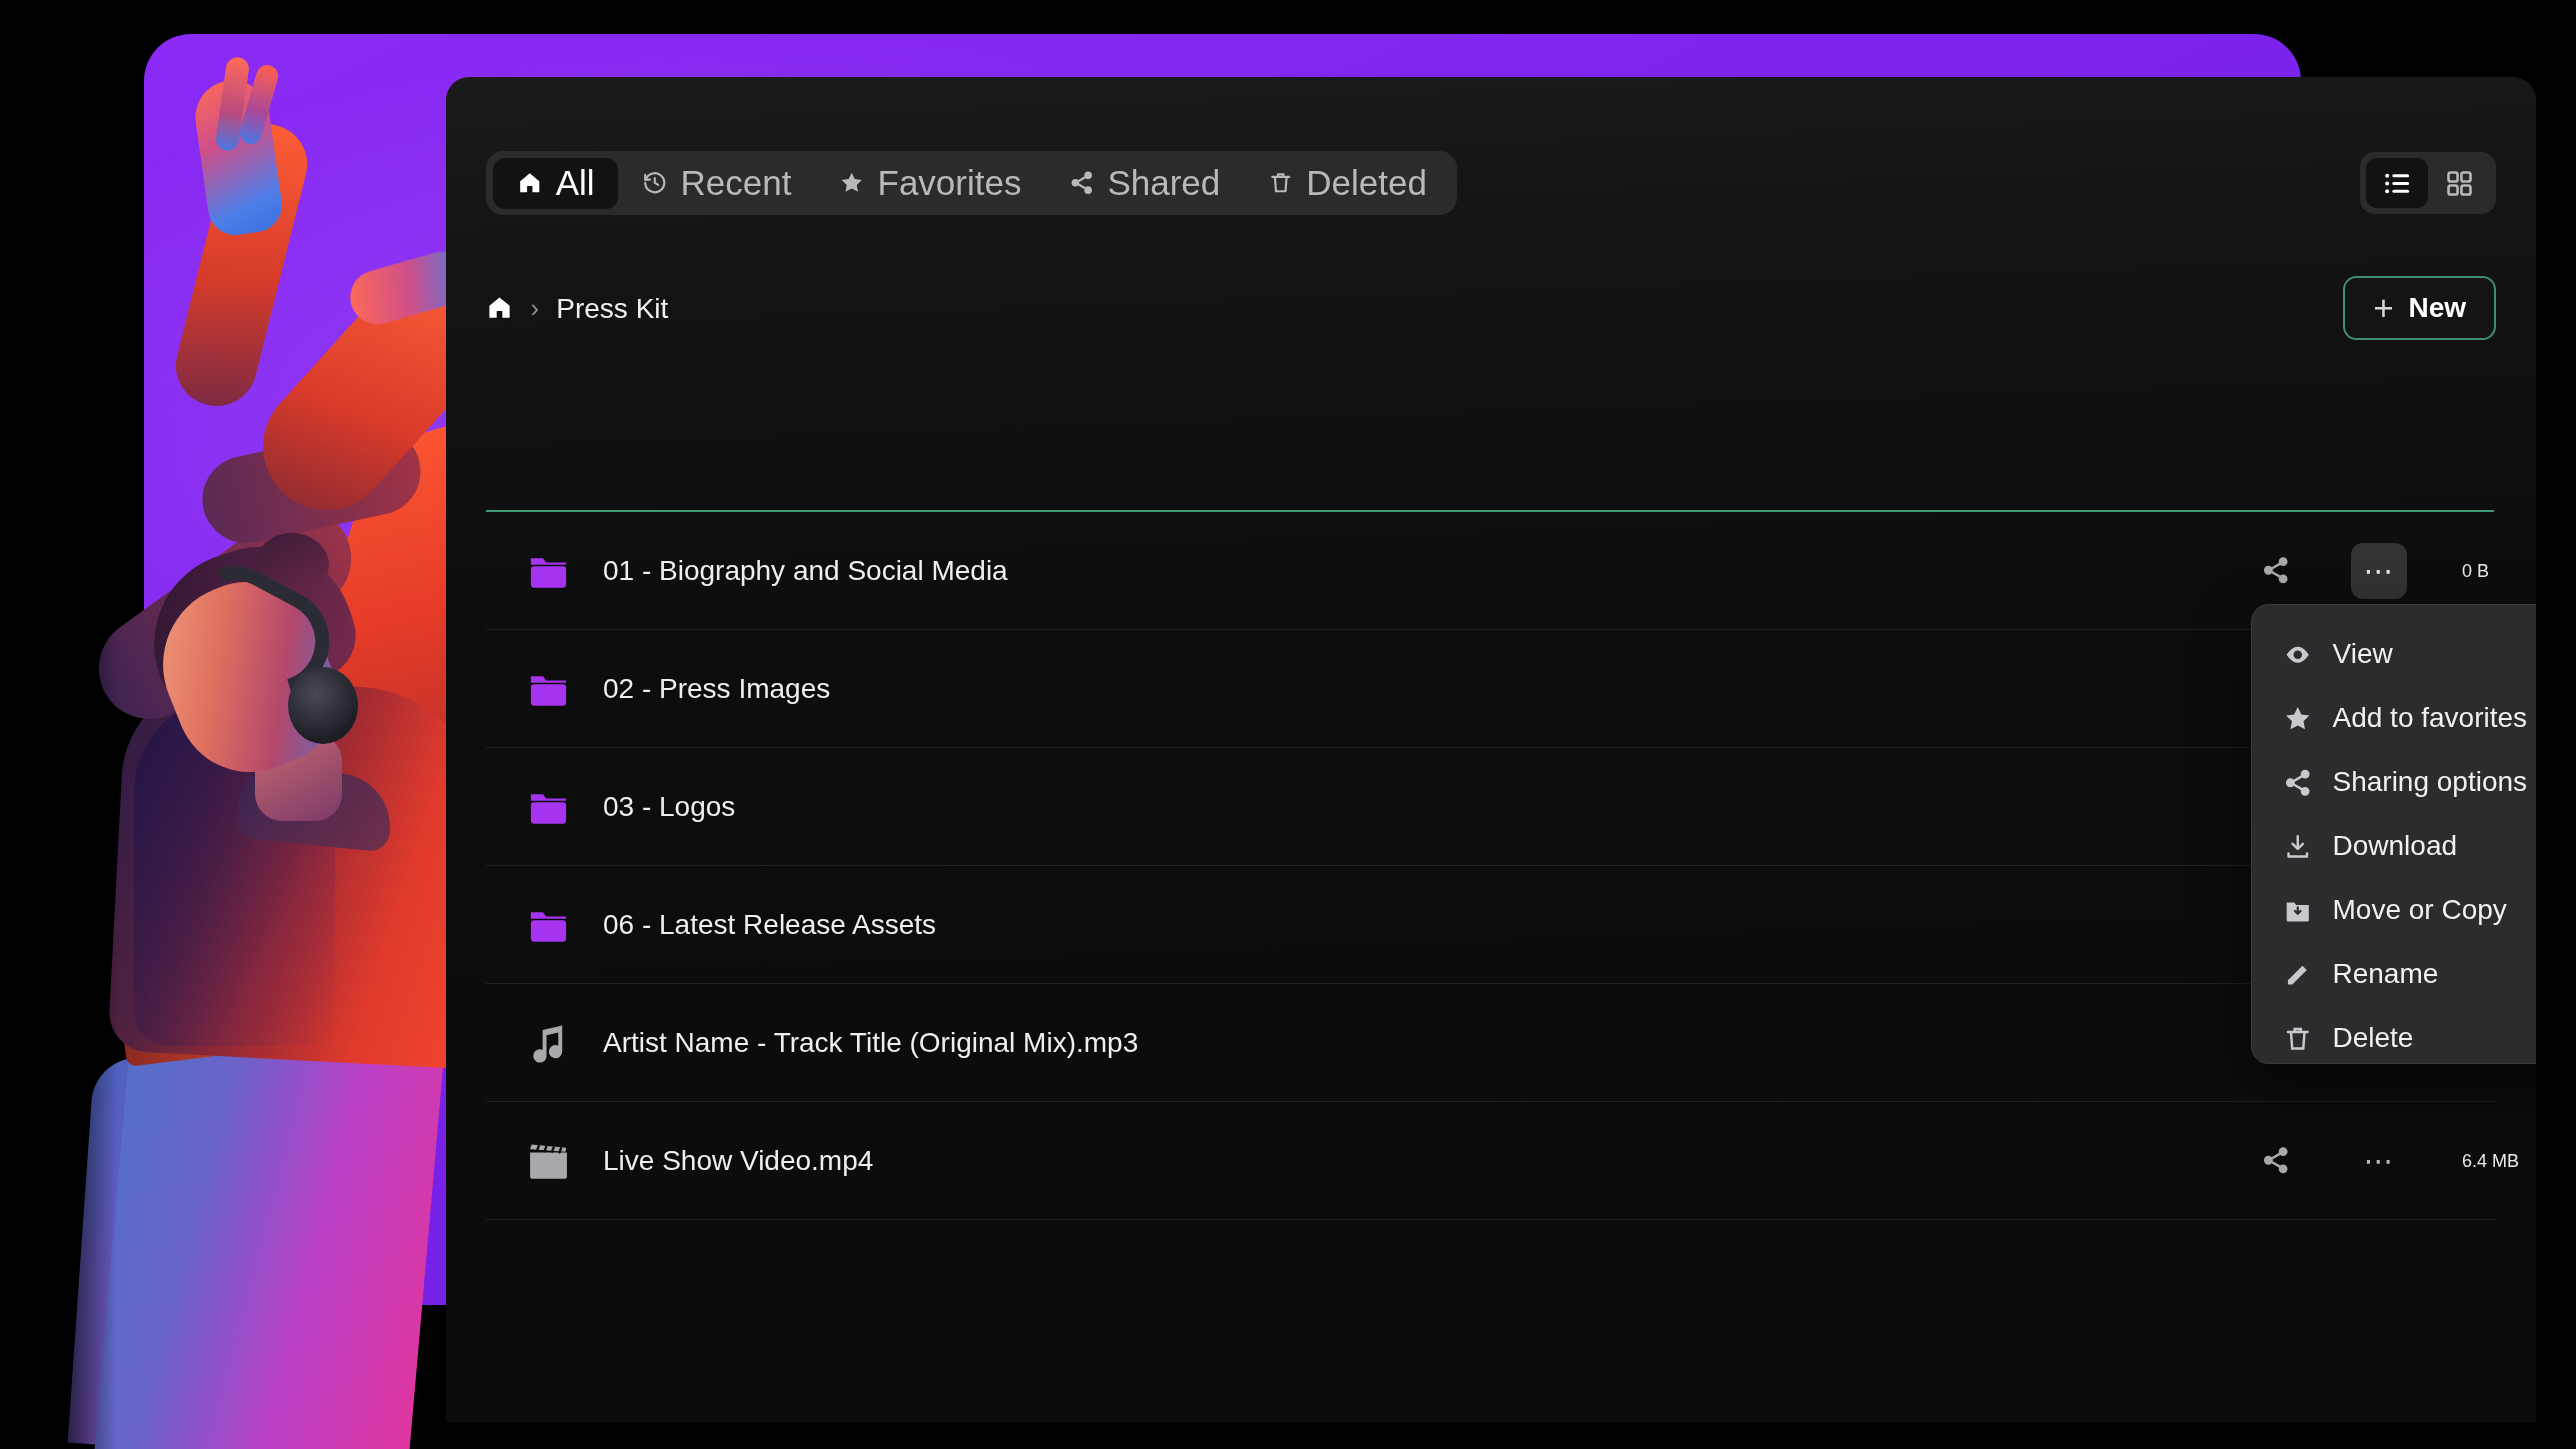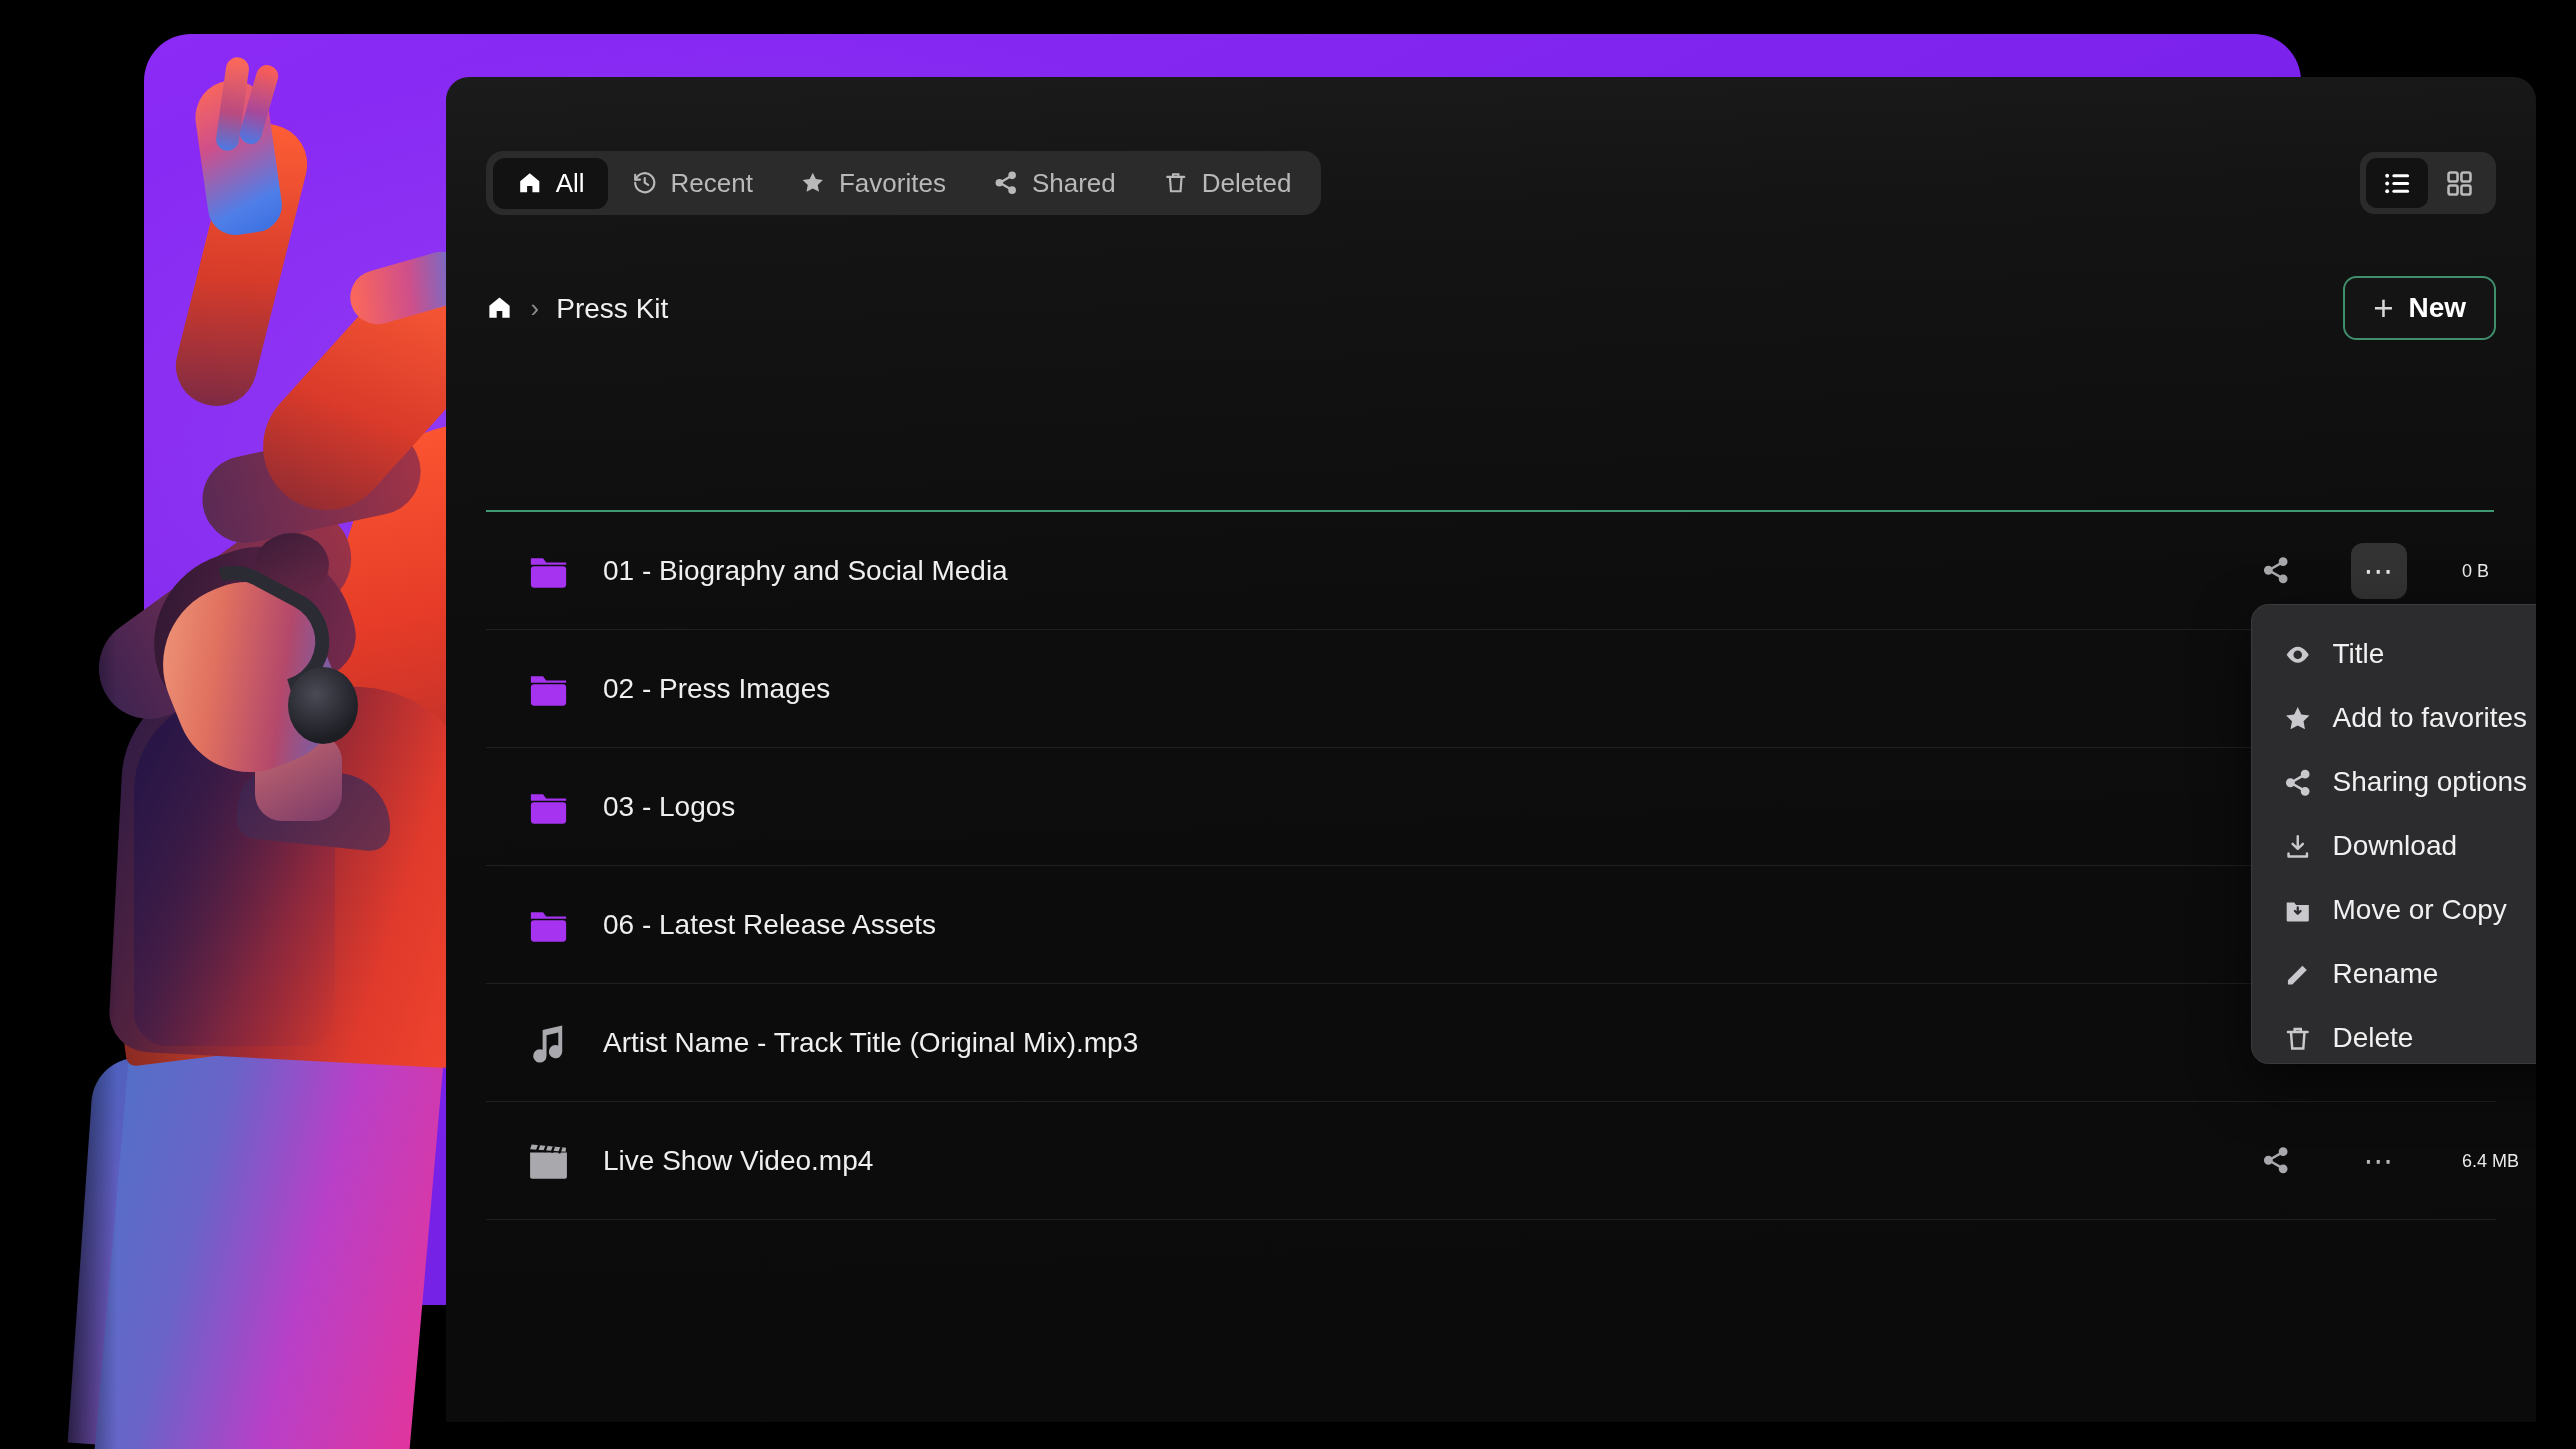--- a/index.html
+++ b/index.html
@@ -185,21 +185,21 @@
   .tabs{
     position:absolute; left:0; top:0;
     display:flex; align-items:center; gap:0px;
     background:#2b2b2b; border-radius:17.4px; padding:6.7px;
     height:64px;
   }
   .tab{
     display:flex; align-items:center; gap:12px;
     padding:0 23px; height:51px;
     border-radius:12px;
-    color:#b9b9b9; font-size:26px; white-space:nowrap;
+    color:#b9b9b9; font-size:35px; white-space:nowrap;
     cursor:pointer;
   }
   .tab.active{ background:#121212; color:#ffffff; }
   .tab .ico{ display:inline-flex; width:28px; height:28px; align-items:center; justify-content:center; }
   .tab .ico svg{ width:25.5px; height:25.5px; }
 
   .viewtoggle{
     position:absolute; right:0; top:1.3px;
     display:flex; align-items:center;
     background:#2b2b2b; border-radius:14.8px; padding:6px;
@@ -538,21 +538,21 @@
       </div>
 
     <div class="ctxmenu" id="ctxmenu">
         <div class="mi">
           <span class="mico">
             <svg viewBox="0 0 24 24" fill="#c9c9cd">
               <path d="M12 5.5C6.8 5.5 3 12 3 12s3.8 6.5 9 6.5 9-6.5 9-6.5-3.8-6.5-9-6.5zm0 10a3.5 3.5 0 1 1 0-7 3.5 3.5 0 0 1 0 7z"></path>
               <circle cx="12" cy="12" r="1.7" fill="#2c2c2e"></circle>
             </svg>
           </span>
-          <span>Title</span>
+          <span>View</span>
         </div>
         <div class="mi">
           <span class="mico">
             <svg viewBox="0 0 24 24" fill="#c9c9cd">
               <path d="M12 2.5l2.9 6 6.6.9-4.8 4.6 1.2 6.5L12 17.4 6.1 20.5l1.2-6.5L2.5 9.4l6.6-.9z"></path>
             </svg>
           </span>
           <span>Add to favorites</span>
         </div>
         <div class="mi">

